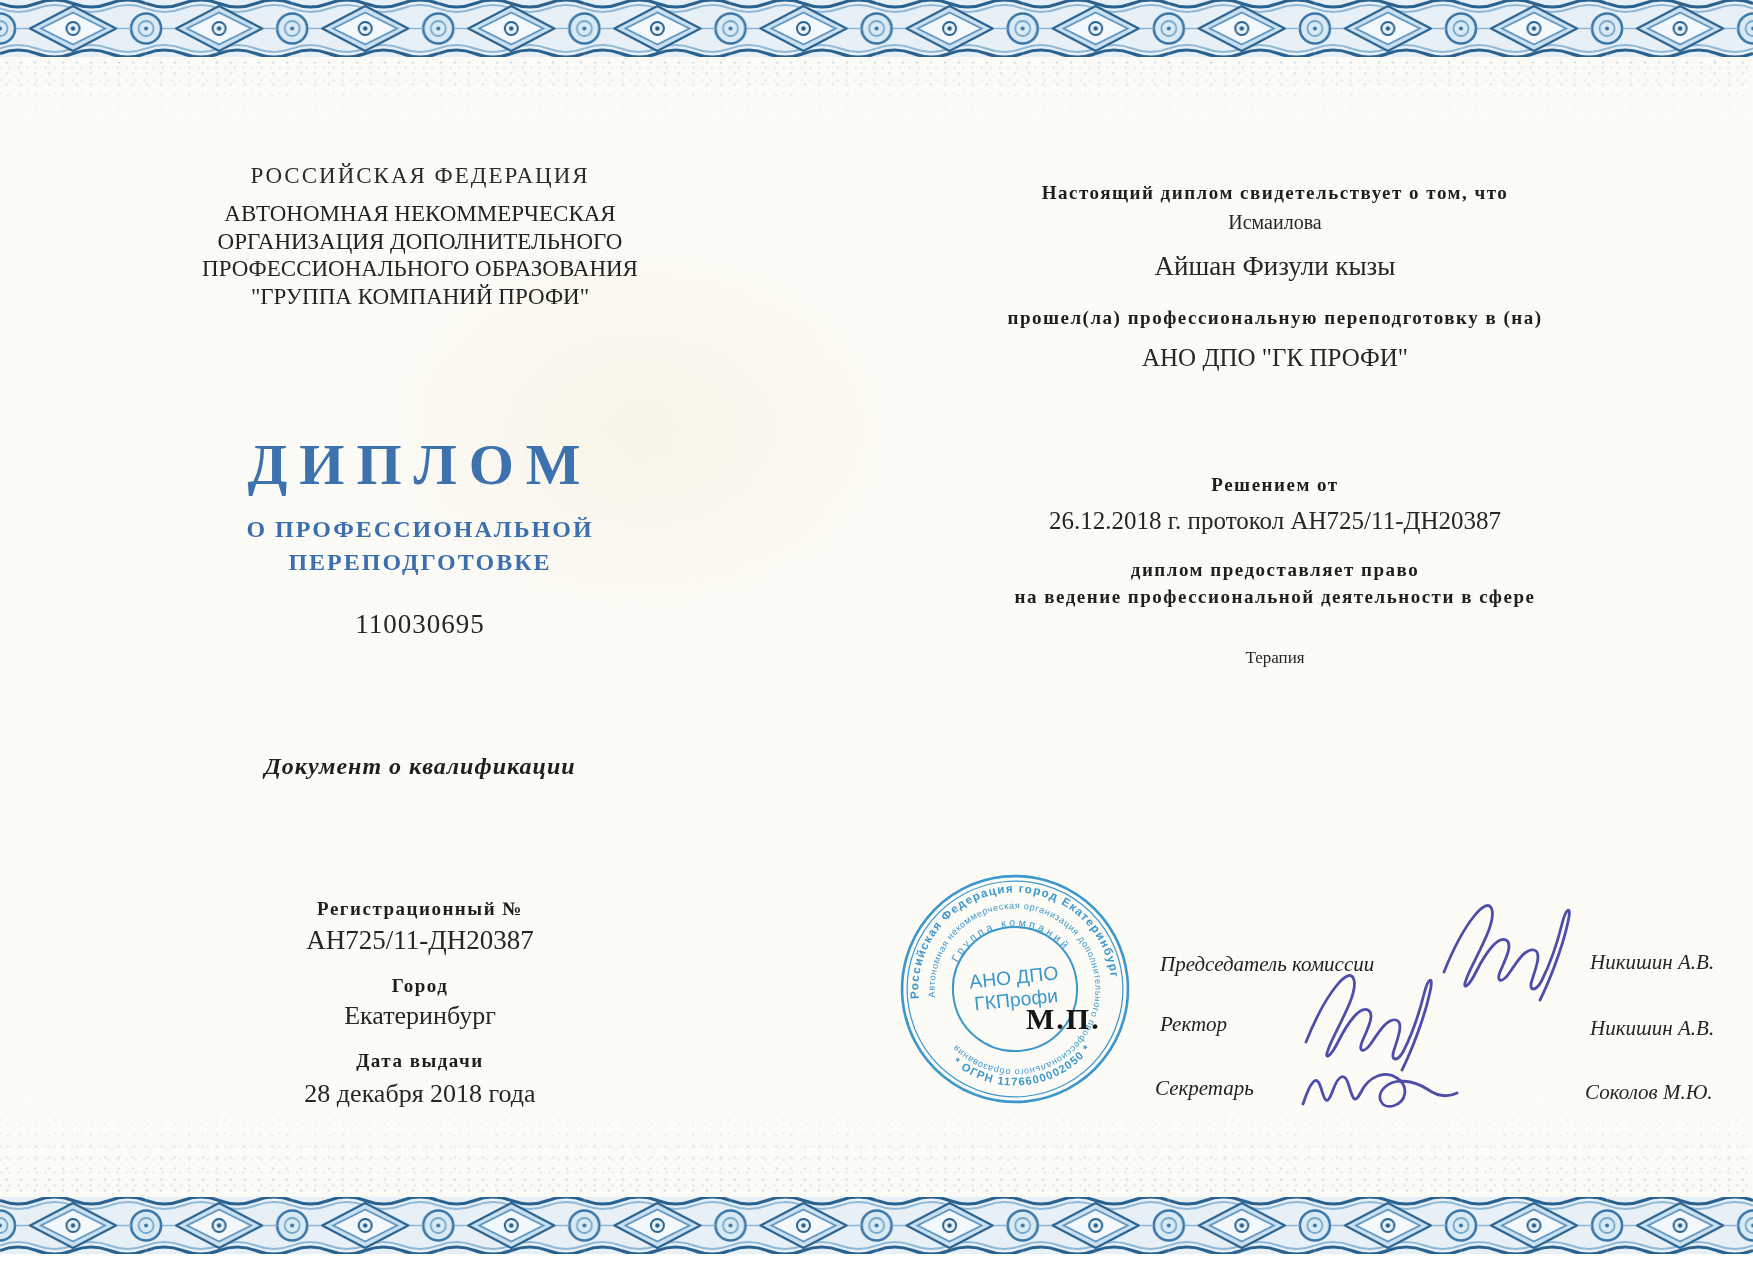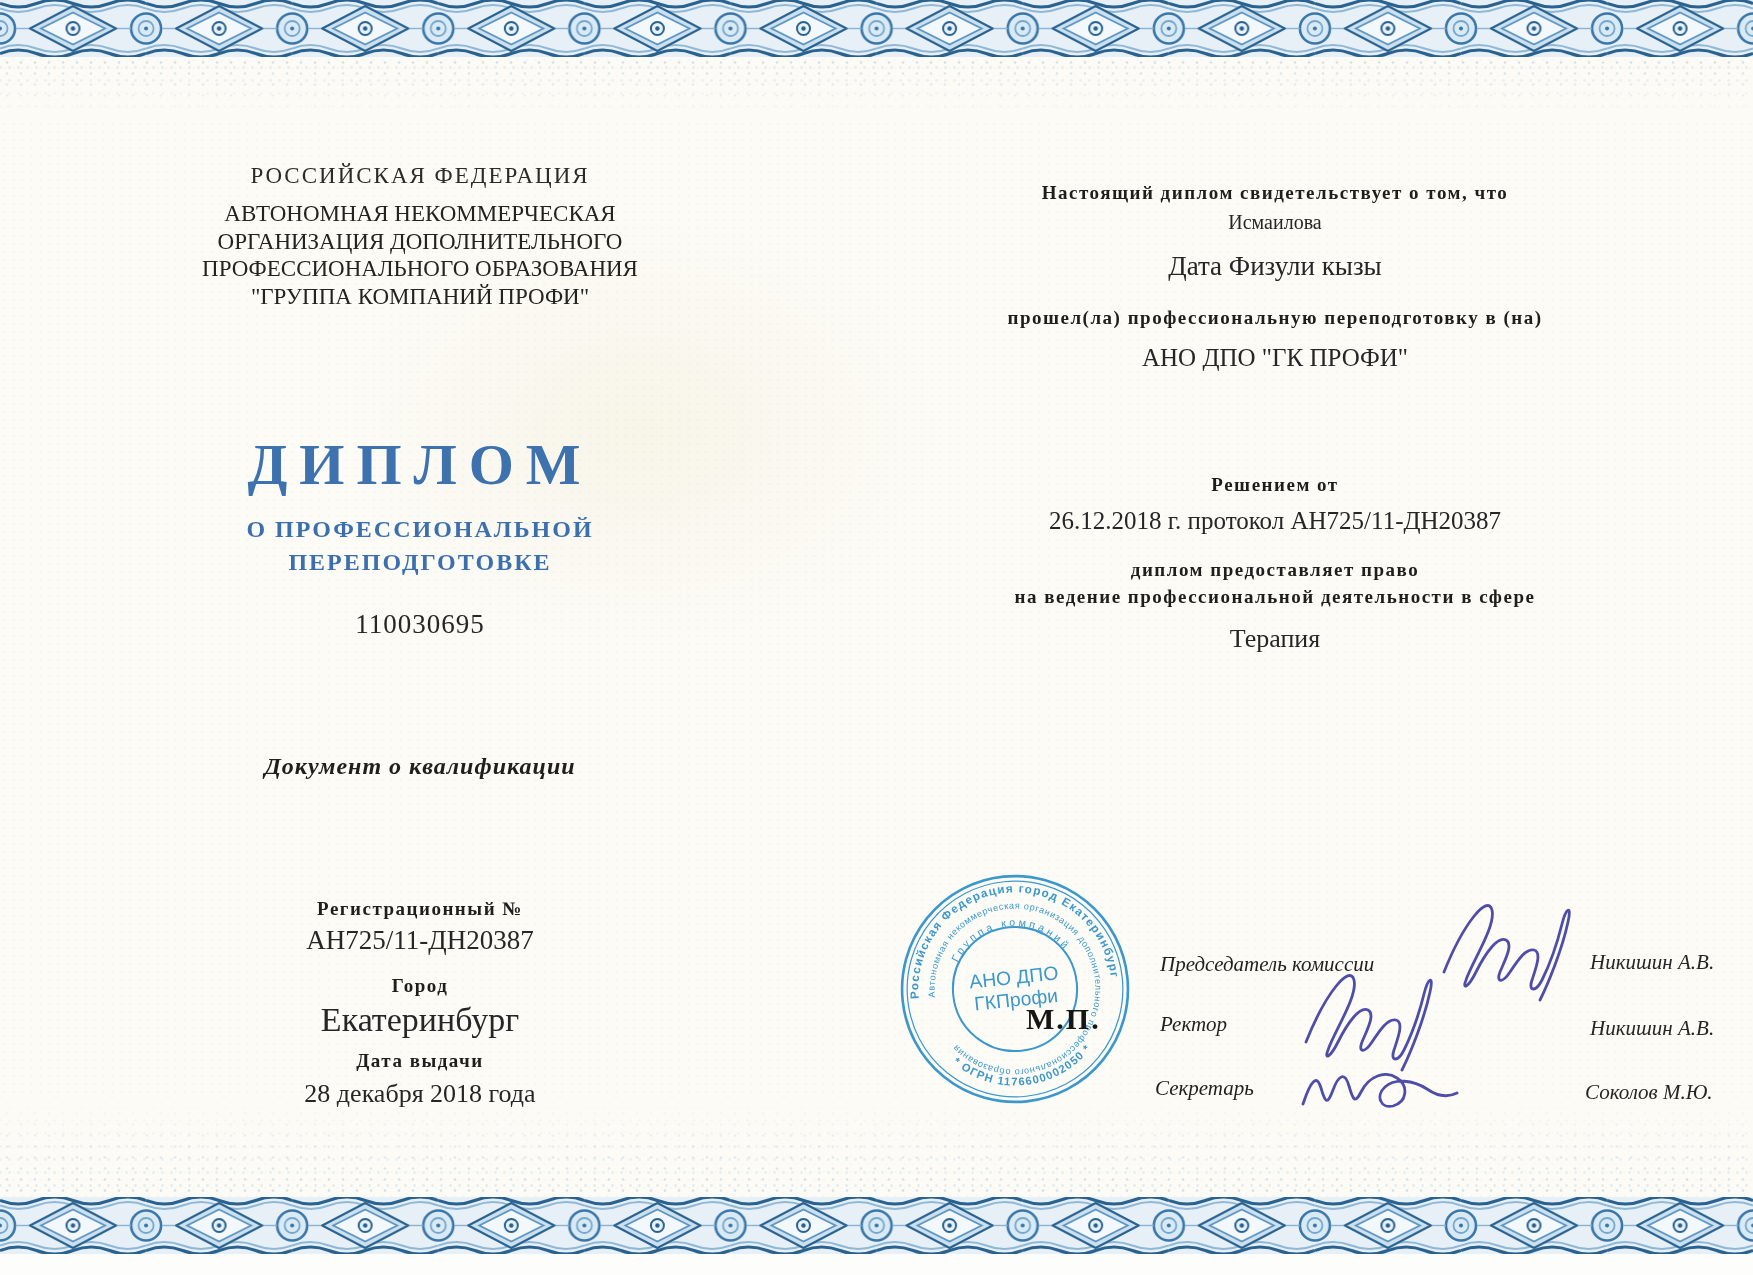--- a/index.html
+++ b/index.html
@@ -38,35 +38,35 @@
   .l-diplom{top:436px;font-size:58px;line-height:1;font-weight:bold;letter-spacing:12px;color:#3d72ae;}
   .l-sub{font-size:24px;font-weight:bold;letter-spacing:2px;color:#3c6fae;}
   .l-sub1{top:516px;}
   .l-sub2{top:549px;}
   .l-number{top:609px;font-size:27px;letter-spacing:1px;}
   .l-qual{top:753px;font-size:24px;font-weight:bold;font-style:italic;letter-spacing:1px;color:#1f1f1d;}
   .small-label{font-size:19px;font-weight:bold;letter-spacing:1.5px;color:#1e1e1c;}
   .l-reg-label{top:898px;}
   .l-reg-num{top:925px;font-size:27px;}
   .l-city-label{top:975px;}
-  .l-city{top:1001px;font-size:34px;}
+  .l-city{top:1001px;font-size:26px;}
   .l-date-label{top:1050px;}
   .l-date{top:1079px;font-size:26px;}
 
   
   .rc{left:945px;width:660px;text-align:center;}
   .r-intro{top:182px;}
   .r-surname{top:211px;font-size:20px;}
   .r-name{top:251px;font-size:27px;}
   .r-completed{top:307px;}
   .r-institution{top:344px;font-size:25px;}
   .r-decision-label{top:474px;}
   .r-decision{top:507px;font-size:25px;}
   .r-grants{top:556px;line-height:27px;}
-  .r-field{top:624px;font-size:26px;}
+  .r-field{top:648px;font-size:17px;}
 
   
   .sig-role{font-size:21px;font-weight:normal;font-style:italic;color:#1f1f1d;white-space:nowrap;}
   .sig-name{font-size:21px;color:#262624;white-space:nowrap;font-style:italic;}
   .role-1{left:1160px;top:952px;}
   .role-2{left:1160px;top:1012px;}
   .role-3{left:1155px;top:1076px;}
   .name-1{left:1590px;top:950px;}
   .name-2{left:1590px;top:1016px;}
   .name-3{left:1585px;top:1080px;}
@@ -157,21 +157,21 @@
   <div class="abs lc l-qual">Документ о квалификации</div>
   <div class="abs lc small-label l-reg-label">Регистрационный №</div>
   <div class="abs lc l-reg-num">АН725/11-ДН20387</div>
   <div class="abs lc small-label l-city-label">Город</div>
   <div class="abs lc l-city">Екатеринбург</div>
   <div class="abs lc small-label l-date-label">Дата выдачи</div>
   <div class="abs lc l-date">28 декабря 2018 года</div>
 
   <div class="abs rc small-label r-intro">Настоящий диплом свидетельствует о том, что</div>
   <div class="abs rc r-surname">Исмаилова</div>
-  <div class="abs rc r-name">Дата Физули кызы</div>
+  <div class="abs rc r-name">Айшан Физули кызы</div>
   <div class="abs rc small-label r-completed">прошел(ла) профессиональную переподготовку в (на)</div>
   <div class="abs rc r-institution">АНО ДПО "ГК ПРОФИ"</div>
   <div class="abs rc small-label r-decision-label">Решением от</div>
   <div class="abs rc r-decision">26.12.2018 г. протокол АН725/11-ДН20387</div>
   <div class="abs rc small-label r-grants">
     <div>диплом предоставляет право</div>
     <div>на ведение профессиональной деятельности в сфере</div>
   </div>
   <div class="abs rc r-field">Терапия</div>
 

